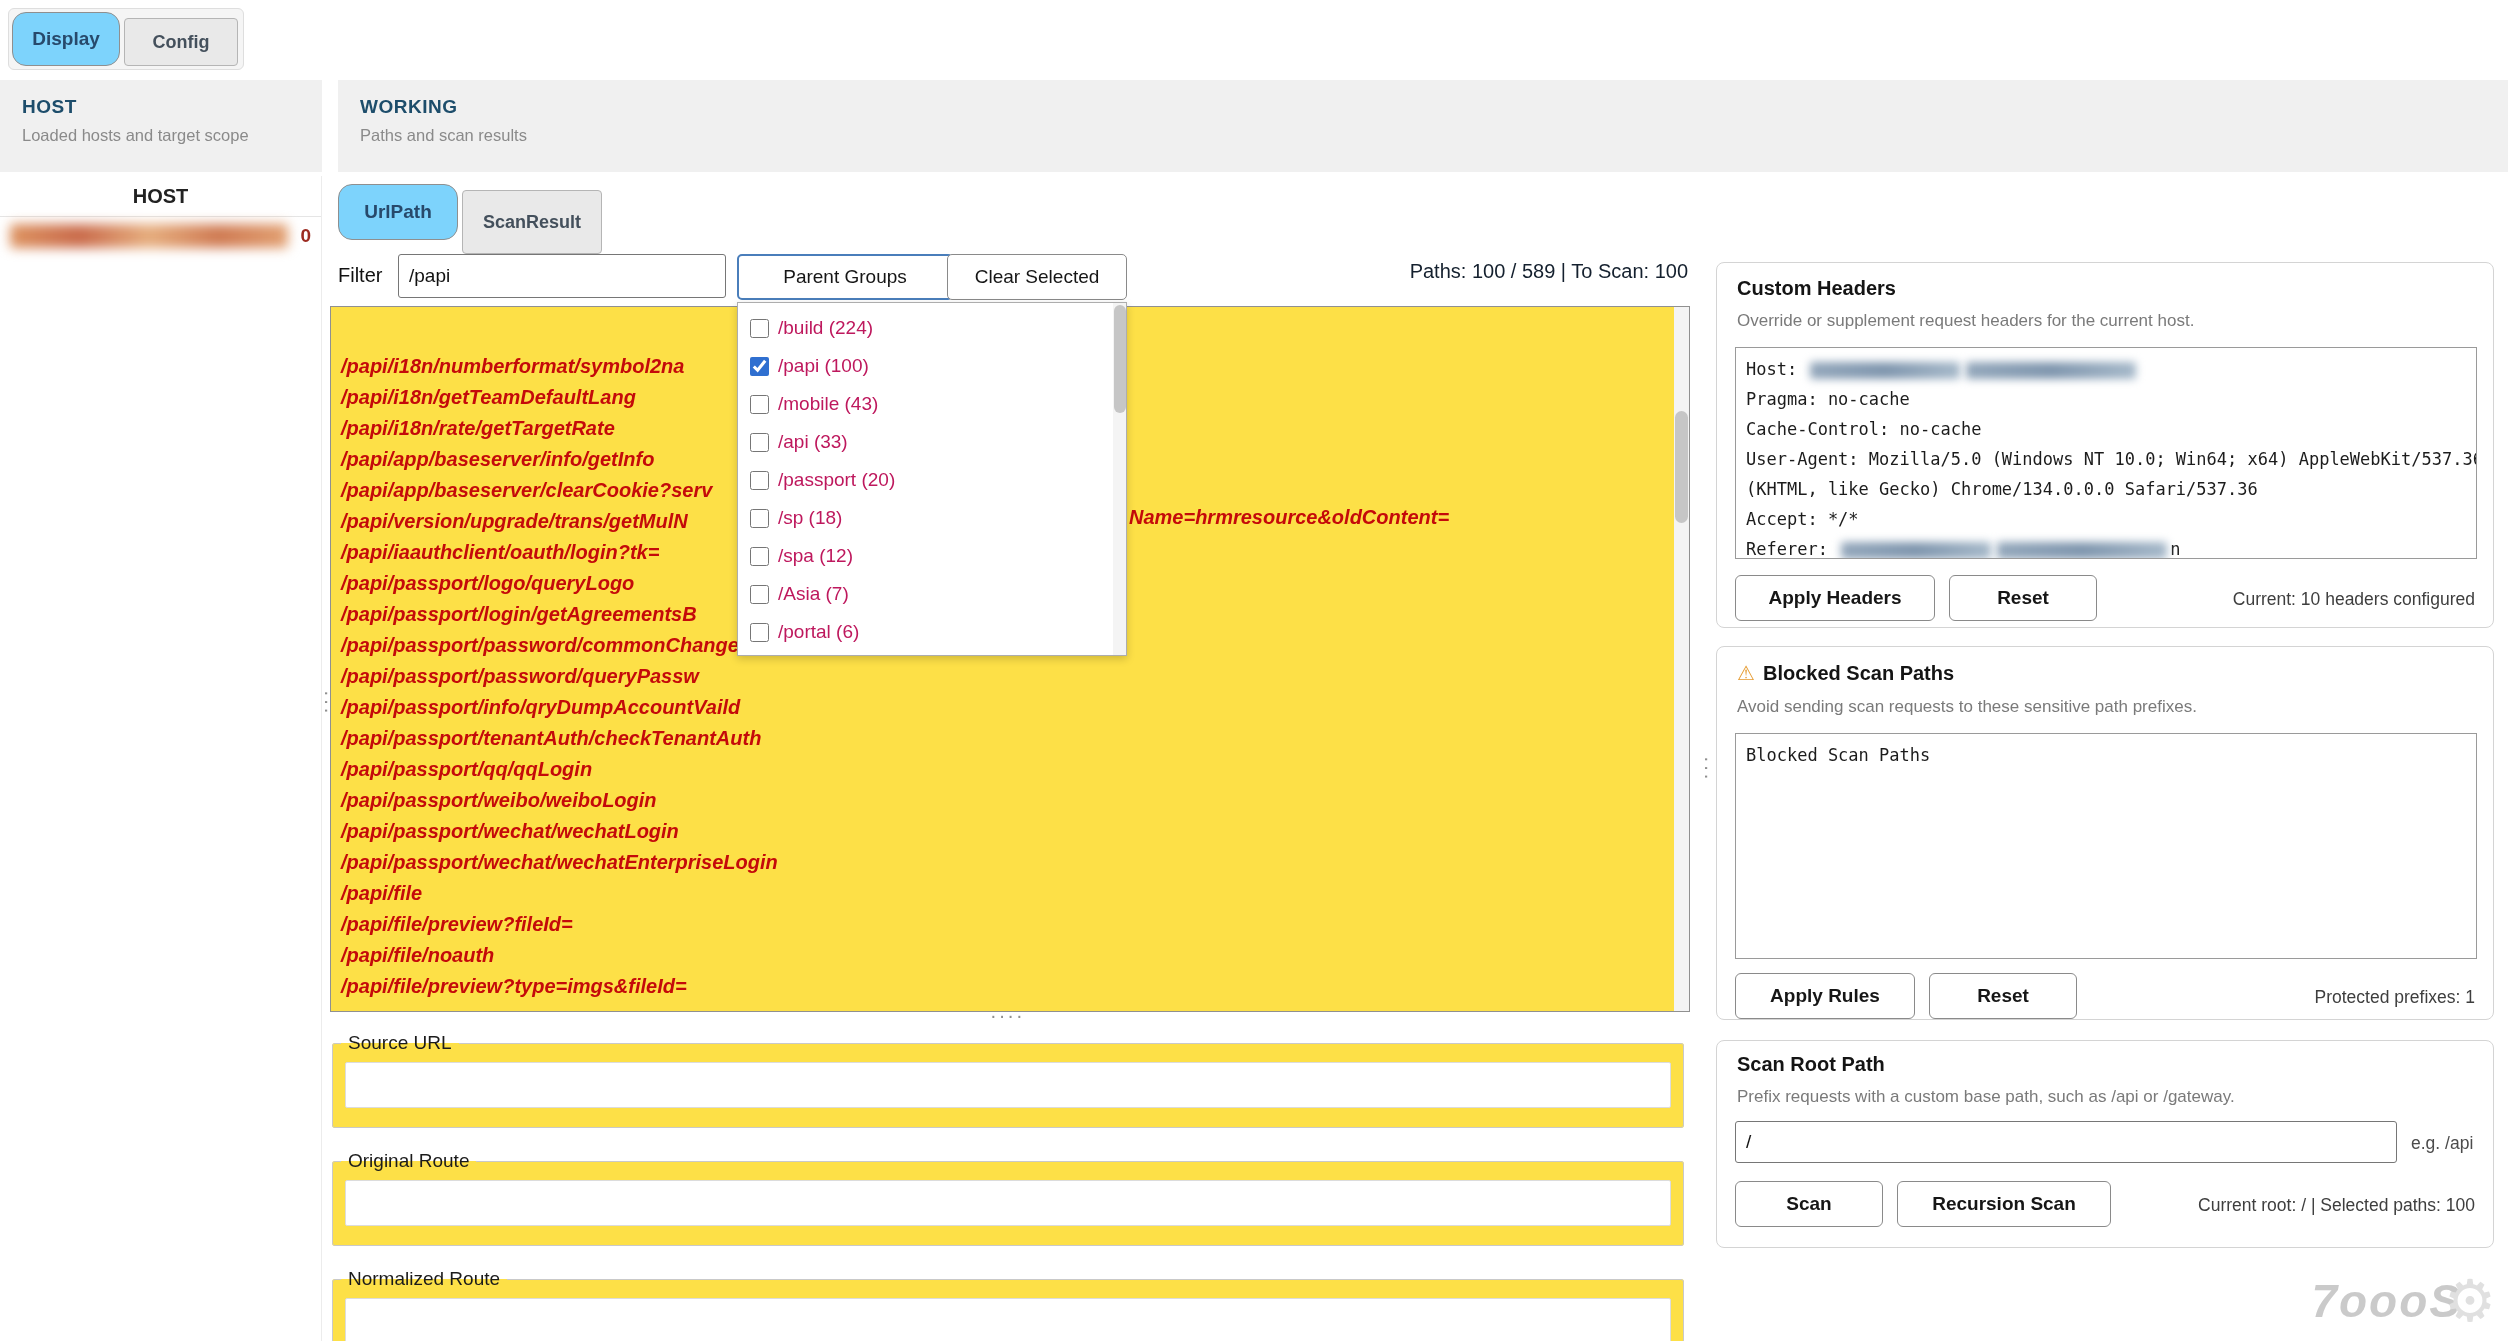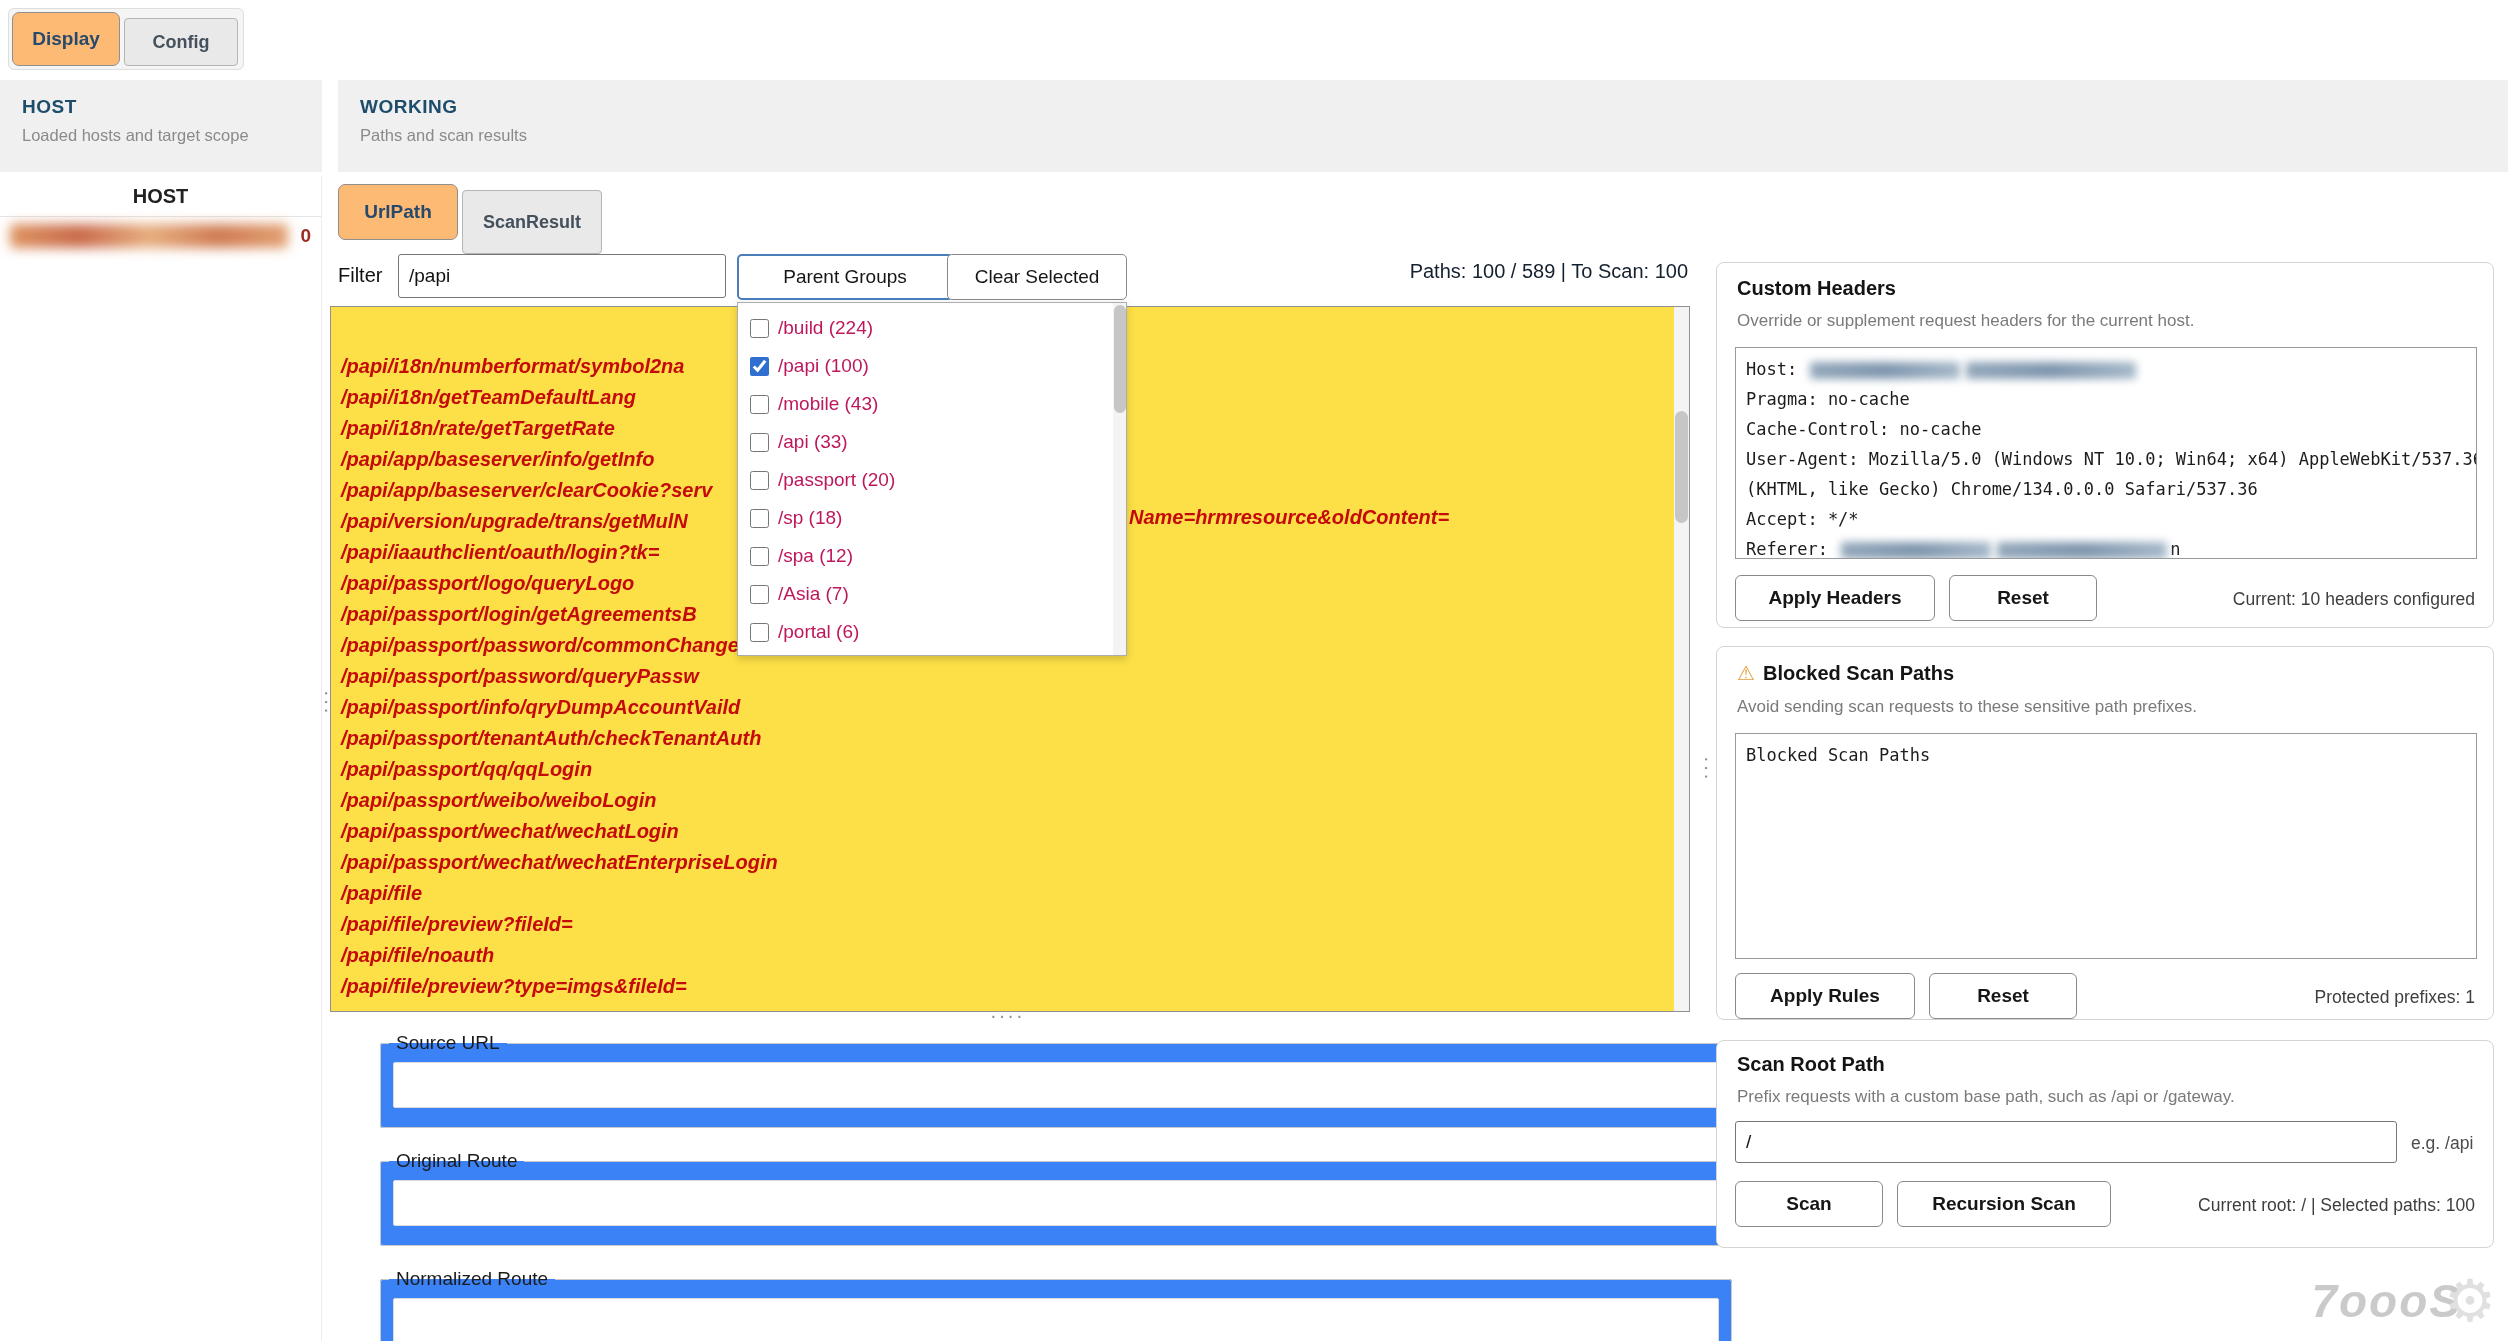--- a/index.html
+++ b/index.html
@@ -3,21 +3,21 @@
 <meta charset="utf-8">
 <style>
   * { margin:0; padding:0; box-sizing:border-box; }
   html,body { width:2508px; height:1341px; background:#ffffff; overflow:hidden;
               font-family:"Liberation Sans", sans-serif; color:#1a1a1a; position:relative; }
   .abs { position:absolute; }
 
   
   .tabstrip { background:#f5f5f5; border:1px solid #dedede; border-radius:6px; }
   .tab { display:flex; align-items:center; justify-content:center; font-weight:bold; cursor:pointer; }
-  .tab.active { background:#fdba74; border:1px solid #8f8f8f; border-radius:7px; color:#27496b; font-size:19px; }
+  .tab.active { background:#7dd3fc; border:1px solid #8f8f8f; border-radius:14px; color:#27496b; font-size:19px; }
   .tab.inactive { background:#e9e9e9; border:1px solid #b5b5b5; border-radius:4px; color:#44505c; font-size:18px; }
 
   
   .sec-header { background:#f0f0f0; }
   .sec-title { font-size:19px; font-weight:bold; color:#1d4d6b; letter-spacing:.5px; }
   .sec-sub { font-size:16.5px; color:#8a8a8a; margin-top:8px; }
 
   
   .host-list-title { font-size:20px; font-weight:bold; color:#222; text-align:center; border-bottom:1px solid #e5e5e5; line-height:40px; }
   .host-row { display:flex; align-items:center; background:#ffffff; }
@@ -43,21 +43,21 @@
   .vscroll-track { background:#f4f4f4; }
   .vscroll-thumb { background:#c6c6c6; border-radius:7px; }
 
   
   .dropdown { background:#fff; border:1px solid #adadad; box-shadow:0 3px 8px rgba(0,0,0,.18); overflow:hidden; z-index:30; }
   .group-item { display:flex; align-items:center; height:38px; padding-left:12px; gap:9px; cursor:pointer; }
   .group-item input { width:19px; height:19px; accent-color:#2f6fd0; }
   .group-item span { font-size:19px; color:#be185d; }
 
   
-  fieldset { border:1px solid #c9c9c9; border-radius:3px; background:#3b82f6;margin-left:48px; }
+  fieldset { border:1px solid #c9c9c9; border-radius:3px; background:#fde047; }
   legend { font-size:19px; color:#1b1b1b; padding:0 7px; margin-left:8px; }
   .field-input { border:1px solid #dcdcdc; background:#fff; border-radius:2px; width:calc(100% - 24px); margin:8px 12px 0 12px; }
 
   
   .card { border:1px solid #d4d4d4; border-radius:8px; background:#fff; }
   .card-title { font-size:20px; font-weight:bold; color:#141414; }
   .card-sub { font-size:17px; color:#7a7a7a; }
   .warn { color:#e59a2f; margin-right:8px; font-size:20px; }
   .mono-box { border:1px solid #9a9a9a; background:#fff; overflow:hidden; padding:6px 10px;
     font-family:"DejaVu Sans Mono", monospace; font-size:17px; line-height:30px; color:#1c1c1c; }

